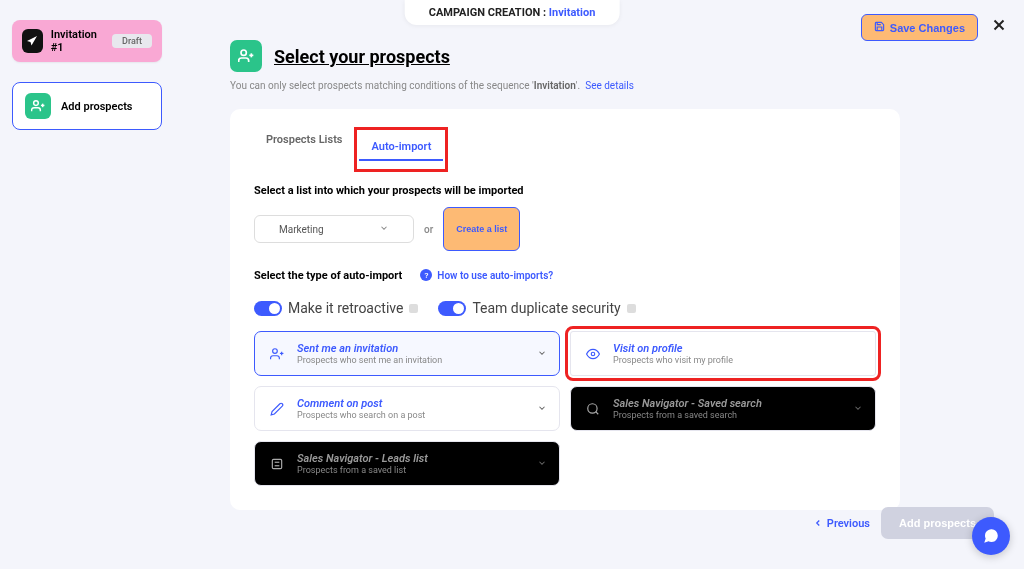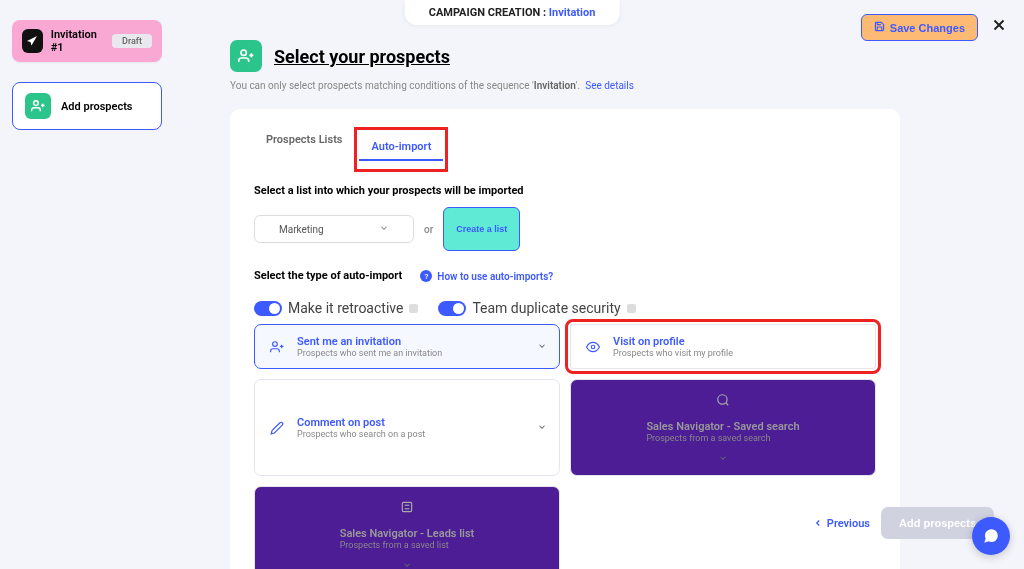--- a/index.html
+++ b/index.html
@@ -197,32 +197,32 @@
       display: flex;
       align-items: center;
       justify-content: space-between;
       cursor: pointer;
       background: white;
     }
     .or-text { font-size: 10px; color: #888; font-weight: 500; }
     .create-list {
       border: 1px solid #3d5afe;
       color: #3d5afe;
-      background: #5eead4;
+      background: #fdba74;
       border-radius: 6px;
       padding: 16px 12px;
       font-size: 9px;
       font-weight: 600;
       cursor: pointer;
     }
     .toggles-row {
       display: flex;
-      align-items: flex-end;
+      align-items: flex-start;
       gap: 18px;
-      margin-bottom: 8px;
+      margin-bottom: 15px;
       flex-wrap: wrap;
     }
     .auto-import-label { font-size: 11px; font-weight: 700; }
     .info-link {
       display: flex;
       align-items: center;
       gap: 5px;
       font-size: 10px;
       color: #3d5afe;
       font-weight: 600;
@@ -268,43 +268,43 @@
       align-items: center;
       gap: 10px;
       cursor: pointer;
       background: white;
     }
     .option-card.highlighted {
       border: 1px solid #3d5afe;
       background: #f6f8ff;
     }
     .option-card.disabled {
-      background: #4c1d95;
+      background: #000000;
       color: #aaa;
-      flex-direction: column;
     }
     .option-card.red-box {
       outline: 3px solid #e22;
       outline-offset: 2px;
       border-radius: 3px;
     }
     .option-icon {
       width: 20px; height: 20px;
       display: flex;
       align-items: center;
       justify-content: center;
       color: #3d5afe;
       flex-shrink: 0;
     }
     .option-card.disabled .option-icon { color: #aaa; }
     .option-text { flex: 1; }
     .option-title {
       font-size: 11px;
       font-weight: 600;
       color: #3d5afe;
+      font-style: italic;
     }
     .option-card.disabled .option-title { color: #999; }
     .option-sub {
       font-size: 9px;
       color: #888;
     }
     .chevron { color: #666; font-size: 10px; }
     .footer-actions {
       position: absolute;
       bottom: 30px;

